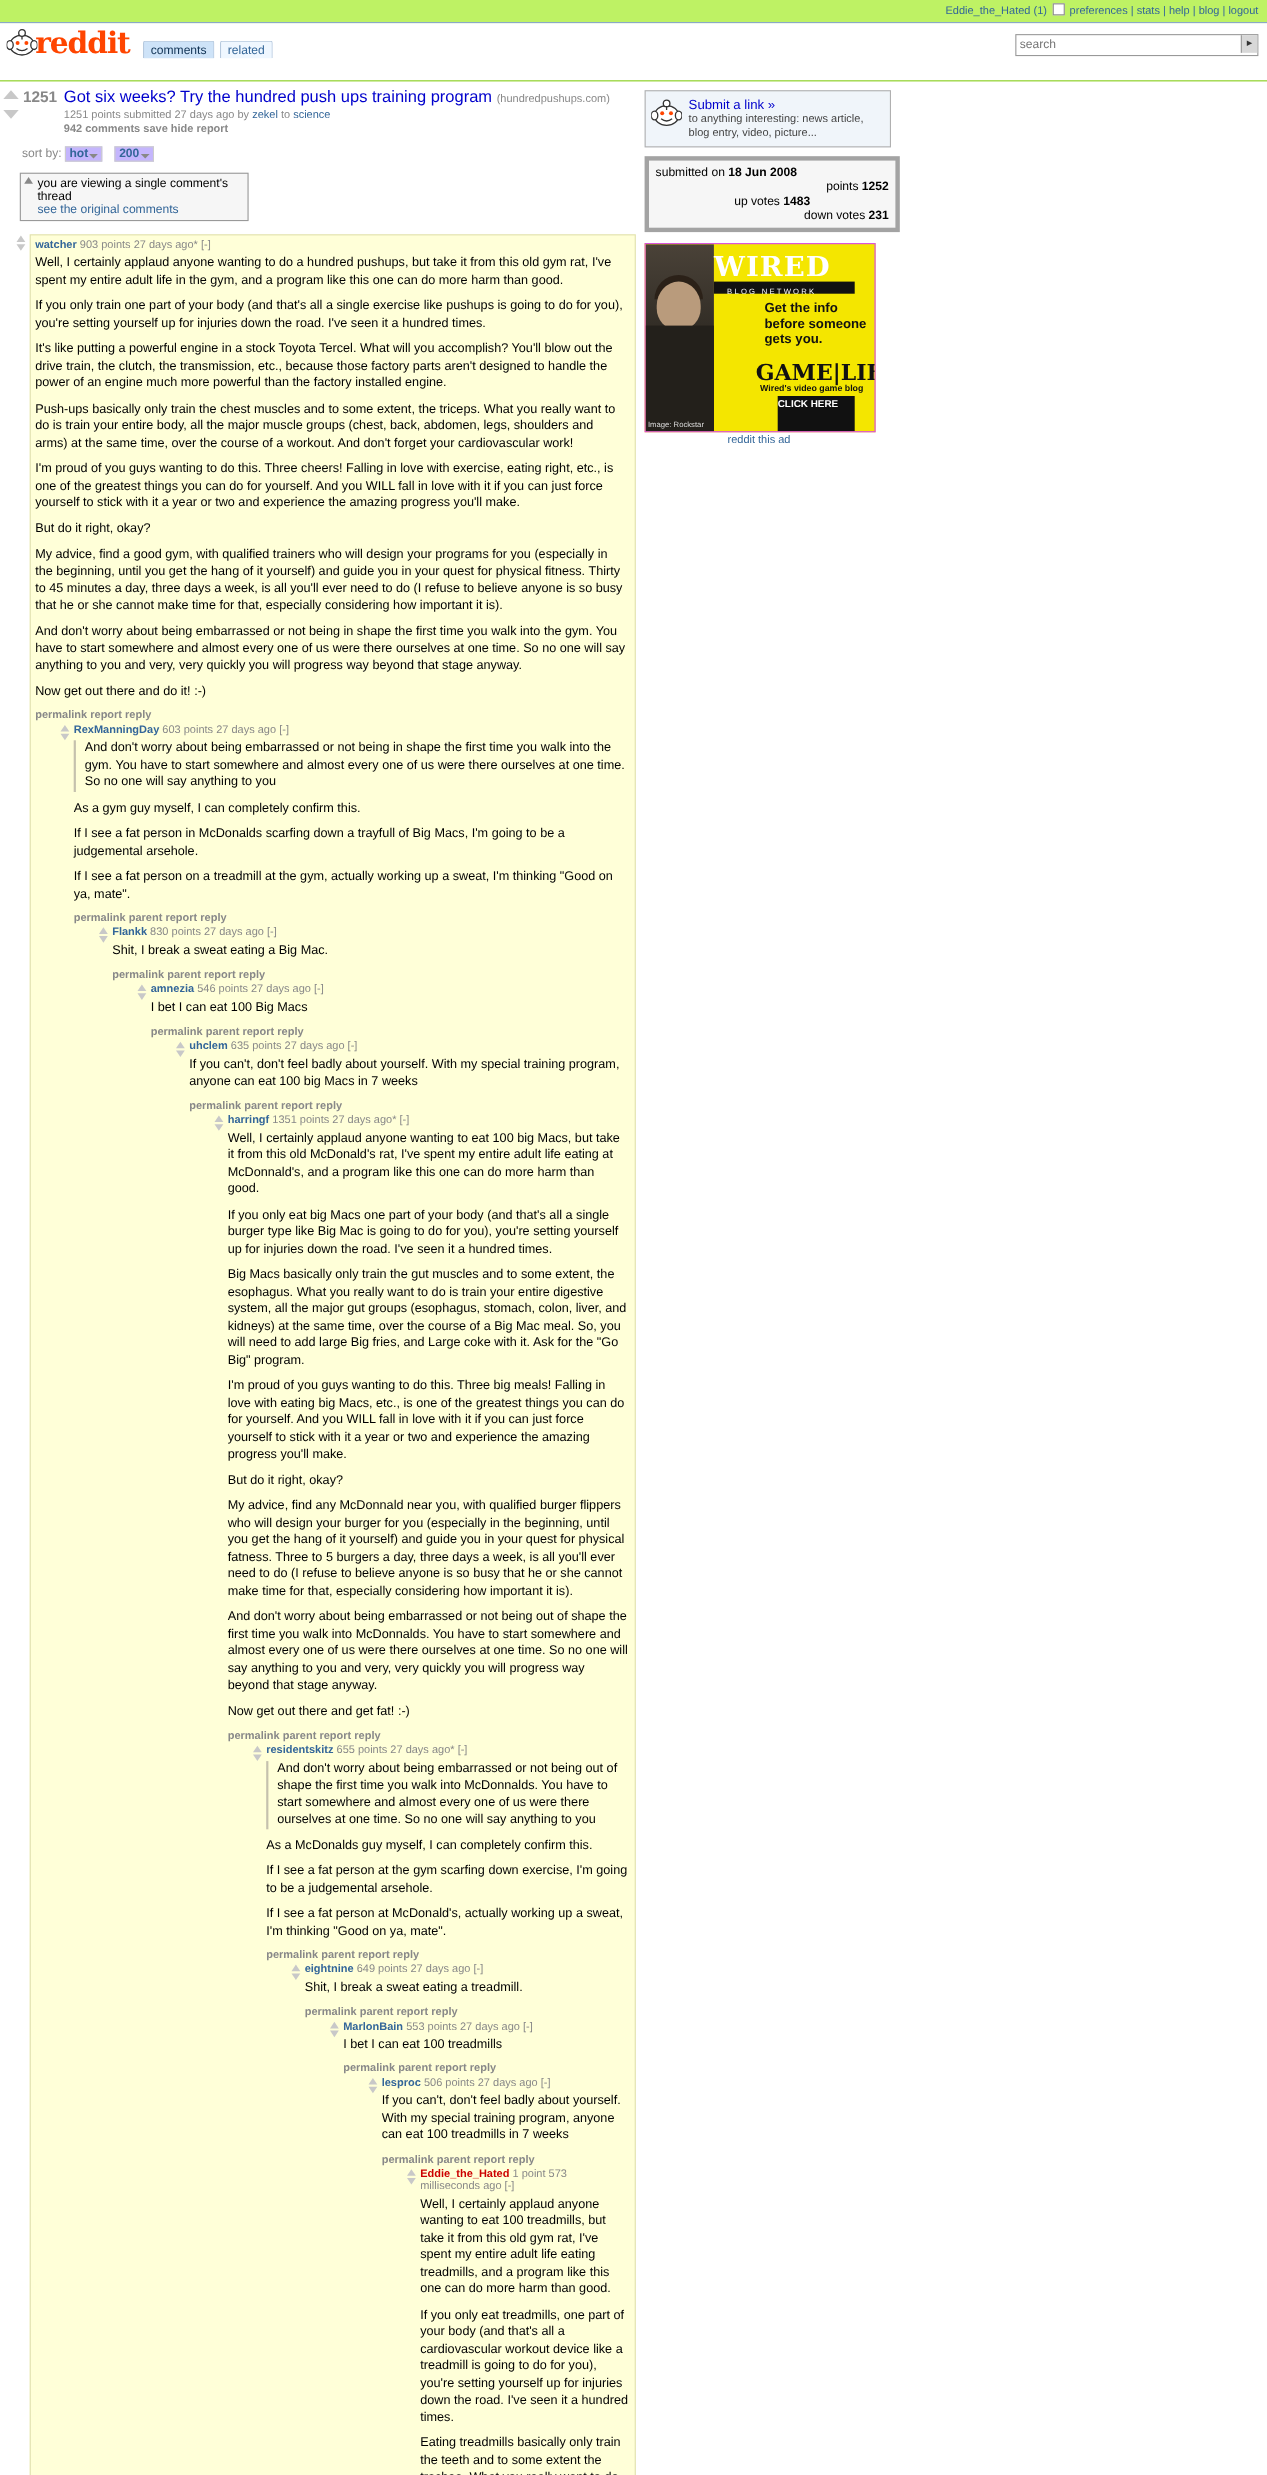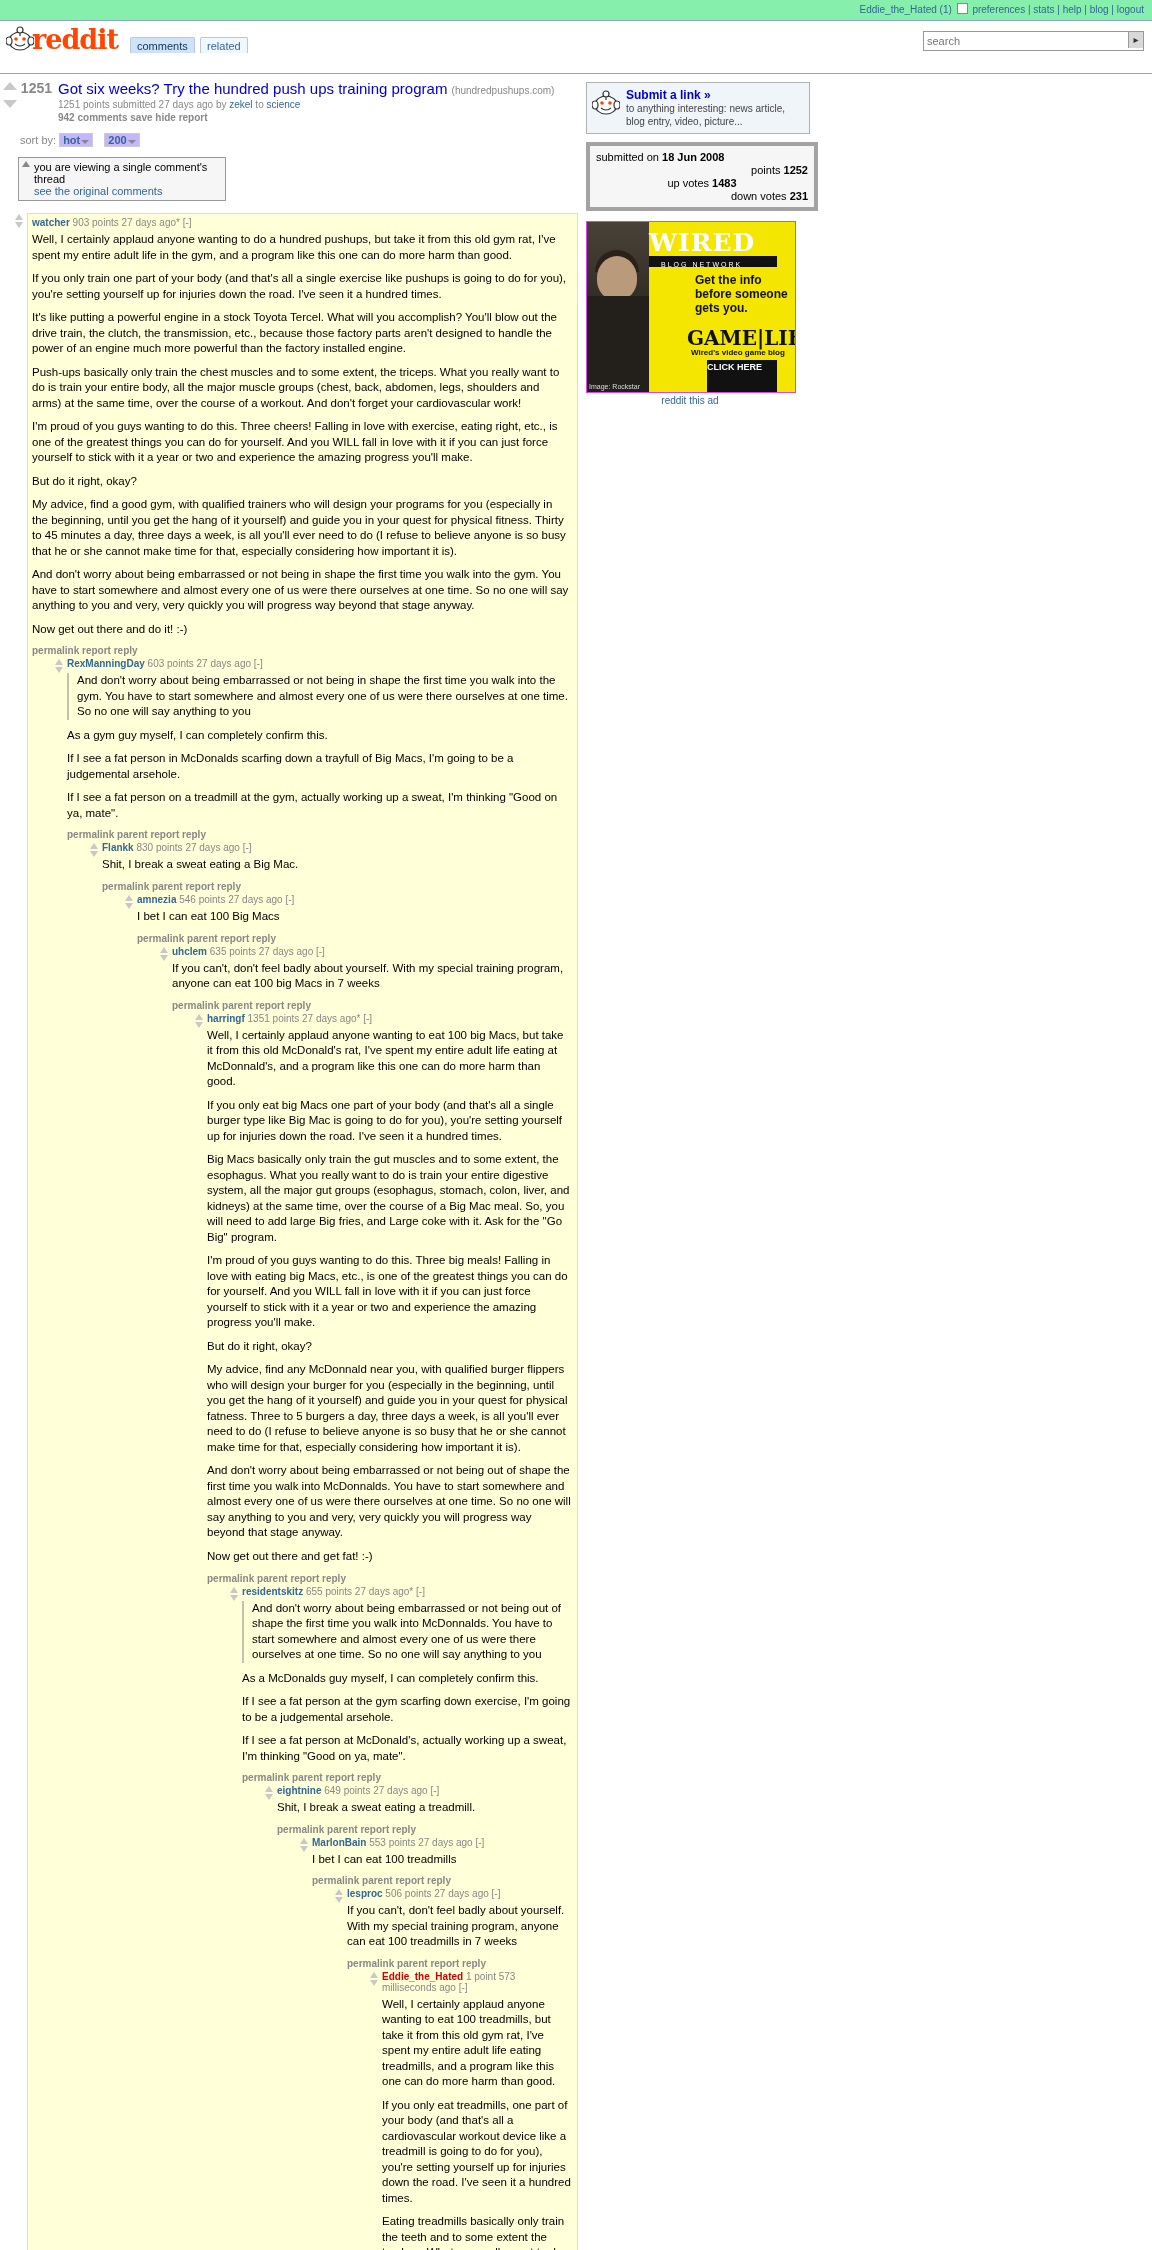--- a/index.html
+++ b/index.html
@@ -7,21 +7,21 @@
     width:1152px;
     background:#fff;
     font-family:"Liberation Sans", sans-serif;
     font-size:12px;
     color:#000;
   }
   a{color:#0000cc;text-decoration:none;}
 
   
   .topbar{
-    background:#86efac;
+    background:#bef264;
     border-bottom:1px solid #8aa8c8;
     height:20px;
     position:relative;
     font-size:10px;
     color:#336699;
   }
   .topbar .right{
     position:absolute;right:8px;top:3px;
     font-size:10px;color:#336699;
   }
@@ -168,21 +168,21 @@
 
   
   .submitbox{
     margin:8px 0 0 8px;width:212px;
     border:1px solid #b0b0b0;background:#f0f5fa;
     padding:5px;position:relative;min-height:34px;
   }
   .submitbox .snoo{
     position:absolute;left:5px;top:6px;width:28px;height:26px;
   }
-  .submitbox .sb-title{margin-left:34px;font-size:12px;color:#0000cc;font-weight:bold;}
+  .submitbox .sb-title{margin-left:34px;font-size:12px;color:#0000cc;font-weight:normal;}
   .submitbox .sb-desc{margin-left:34px;font-size:10px;color:#444;line-height:1.3;}
 
   .infopanel{
     margin:8px 0 0 8px;width:212px;
     border:4px solid #a3a3a3;background:#f6f6f6;
     padding:4px 6px;font-size:11px;
   }
   .infopanel .row{margin:1px 0;}
   .infopanel .lbl{color:#000;}
   .infopanel .val{font-weight:bold;}

